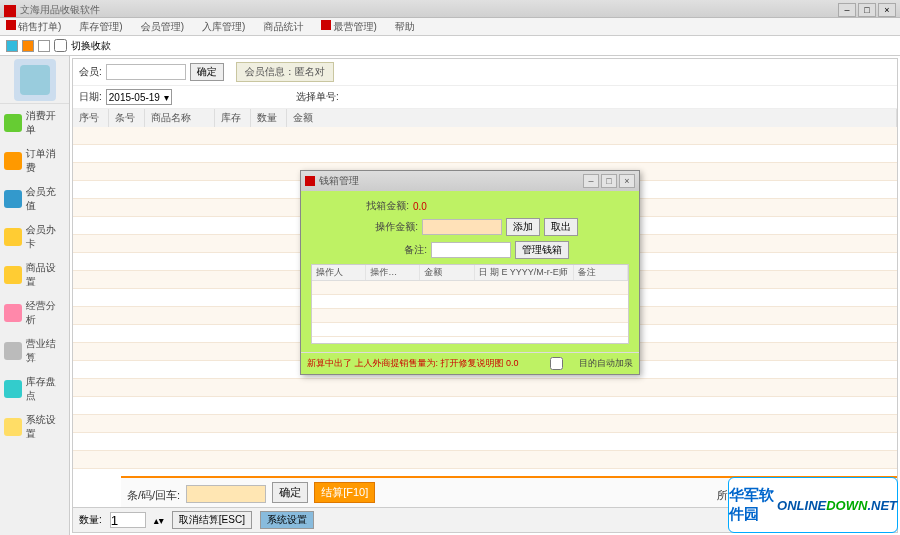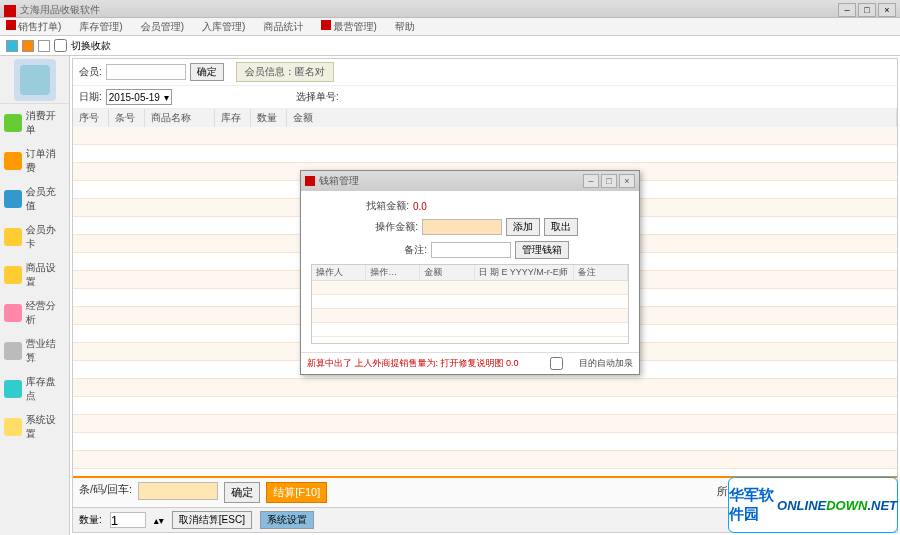--- a/index.html
+++ b/index.html
@@ -36,35 +36,35 @@
   .date-pick { border: 1px solid #999; height: 16px; padding: 0 2px; display: inline-flex; align-items: center; gap: 4px; background: #fff; }
   .info-banner { background: #f0efe0; border: 1px solid #c9c6a0; padding: 2px 8px; font-size: 10px; color: #555; margin-left: 8px; }
 
   .grid { flex: 1; position: relative; overflow: hidden; background: #fff; }
   .grid-head { display: flex; background: #f2f2f2; border-bottom: 1px solid #ccc; font-size: 10px; color: #555; }
   .grid-head div { padding: 2px 6px; border-right: 1px solid #ddd; }
   .grid-body { position: absolute; inset: 18px 0 0 0; }
   .grid-body .row { height: 18px; border-bottom: 1px solid #f3e6d6; }
   .grid-body .row:nth-child(odd){background:#fdf7ef;}
 
-  .bottom-bar { border-top: 2px solid #f80; background: #fafafa; padding: 4px 6px; display: flex; align-items: flex-start; gap: 6px; font-size: 11px; }
+  .bottom-bar { border-top: 2px solid #f80; background: #fafafa; padding: 4px 6px; display: flex; align-items: flex-end; gap: 6px; font-size: 11px; margin-left: 48px; }
   .bottom-bar .lbl { color: #333; }
   .bottom-bar input { border: 1px solid #bbb; height: 18px; width: 80px; background: #ffe6b3; }
   .bottom-bar .btn { border: 1px solid #999; background: #eee; padding: 2px 6px; cursor: pointer; }
   .bottom-bar .btn.orange { background: #f90; color: #fff; border-color: #d70; }
   .bottom-bar .right { margin-left: auto; display: flex; gap: 18px; color: #333; }
   .bottom-bar .right b { color: #06c; font-size: 14px; }
 
   .status-bar { border-top: 1px solid #ccc; background: #f2f2f2; padding: 3px 6px; display: flex; align-items: center; gap: 8px; font-size: 10px; }
   .status-bar input { width: 36px; height: 16px; border: 1px solid #bbb; }
   .status-bar .btn { border: 1px solid #999; background: #eee; padding: 1px 6px; cursor: pointer; }
   .status-bar .btn.blue { background: #8bd; }
 
   
-  .dialog { position: absolute; left: 300px; top: 170px; width: 340px; background: #ffffff; border: 1px solid #888; box-shadow: 2px 2px 6px rgba(0,0,0,.3); }
+  .dialog { position: absolute; left: 300px; top: 170px; width: 340px; background: #bef264; border: 1px solid #888; box-shadow: 2px 2px 6px rgba(0,0,0,.3); }
   .dialog .dlg-title { height: 20px; background: linear-gradient(#ddd,#ccc); display: flex; align-items: center; padding: 0 4px; font-size: 10px; color: #555; }
   .dialog .dlg-title .ic { width: 10px; height: 10px; background: #c00; margin-right: 4px; }
   .dialog .dlg-title .dlg-ctrls { margin-left: auto; display: flex; gap: 2px; }
   .dialog .dlg-title .dlg-ctrls span { width: 16px; height: 14px; background: #e4e4e4; border: 1px solid #aaa; text-align: center; font-size: 9px; cursor: pointer; line-height: 12px; }
   .dialog .dlg-body { padding: 8px 10px; font-size: 10px; }
   .dlg-row { display: flex; align-items: center; gap: 4px; margin-bottom: 5px; justify-content: center; }
   .dlg-row .lab { width: 56px; text-align: right; color: #444; }
   .dlg-row .val-red { color: #c00; width: 60px; }
   .dlg-row input { border: 1px solid #bbb; height: 16px; width: 80px; }
   .dlg-row input.peach { background: #ffe1b8; }

